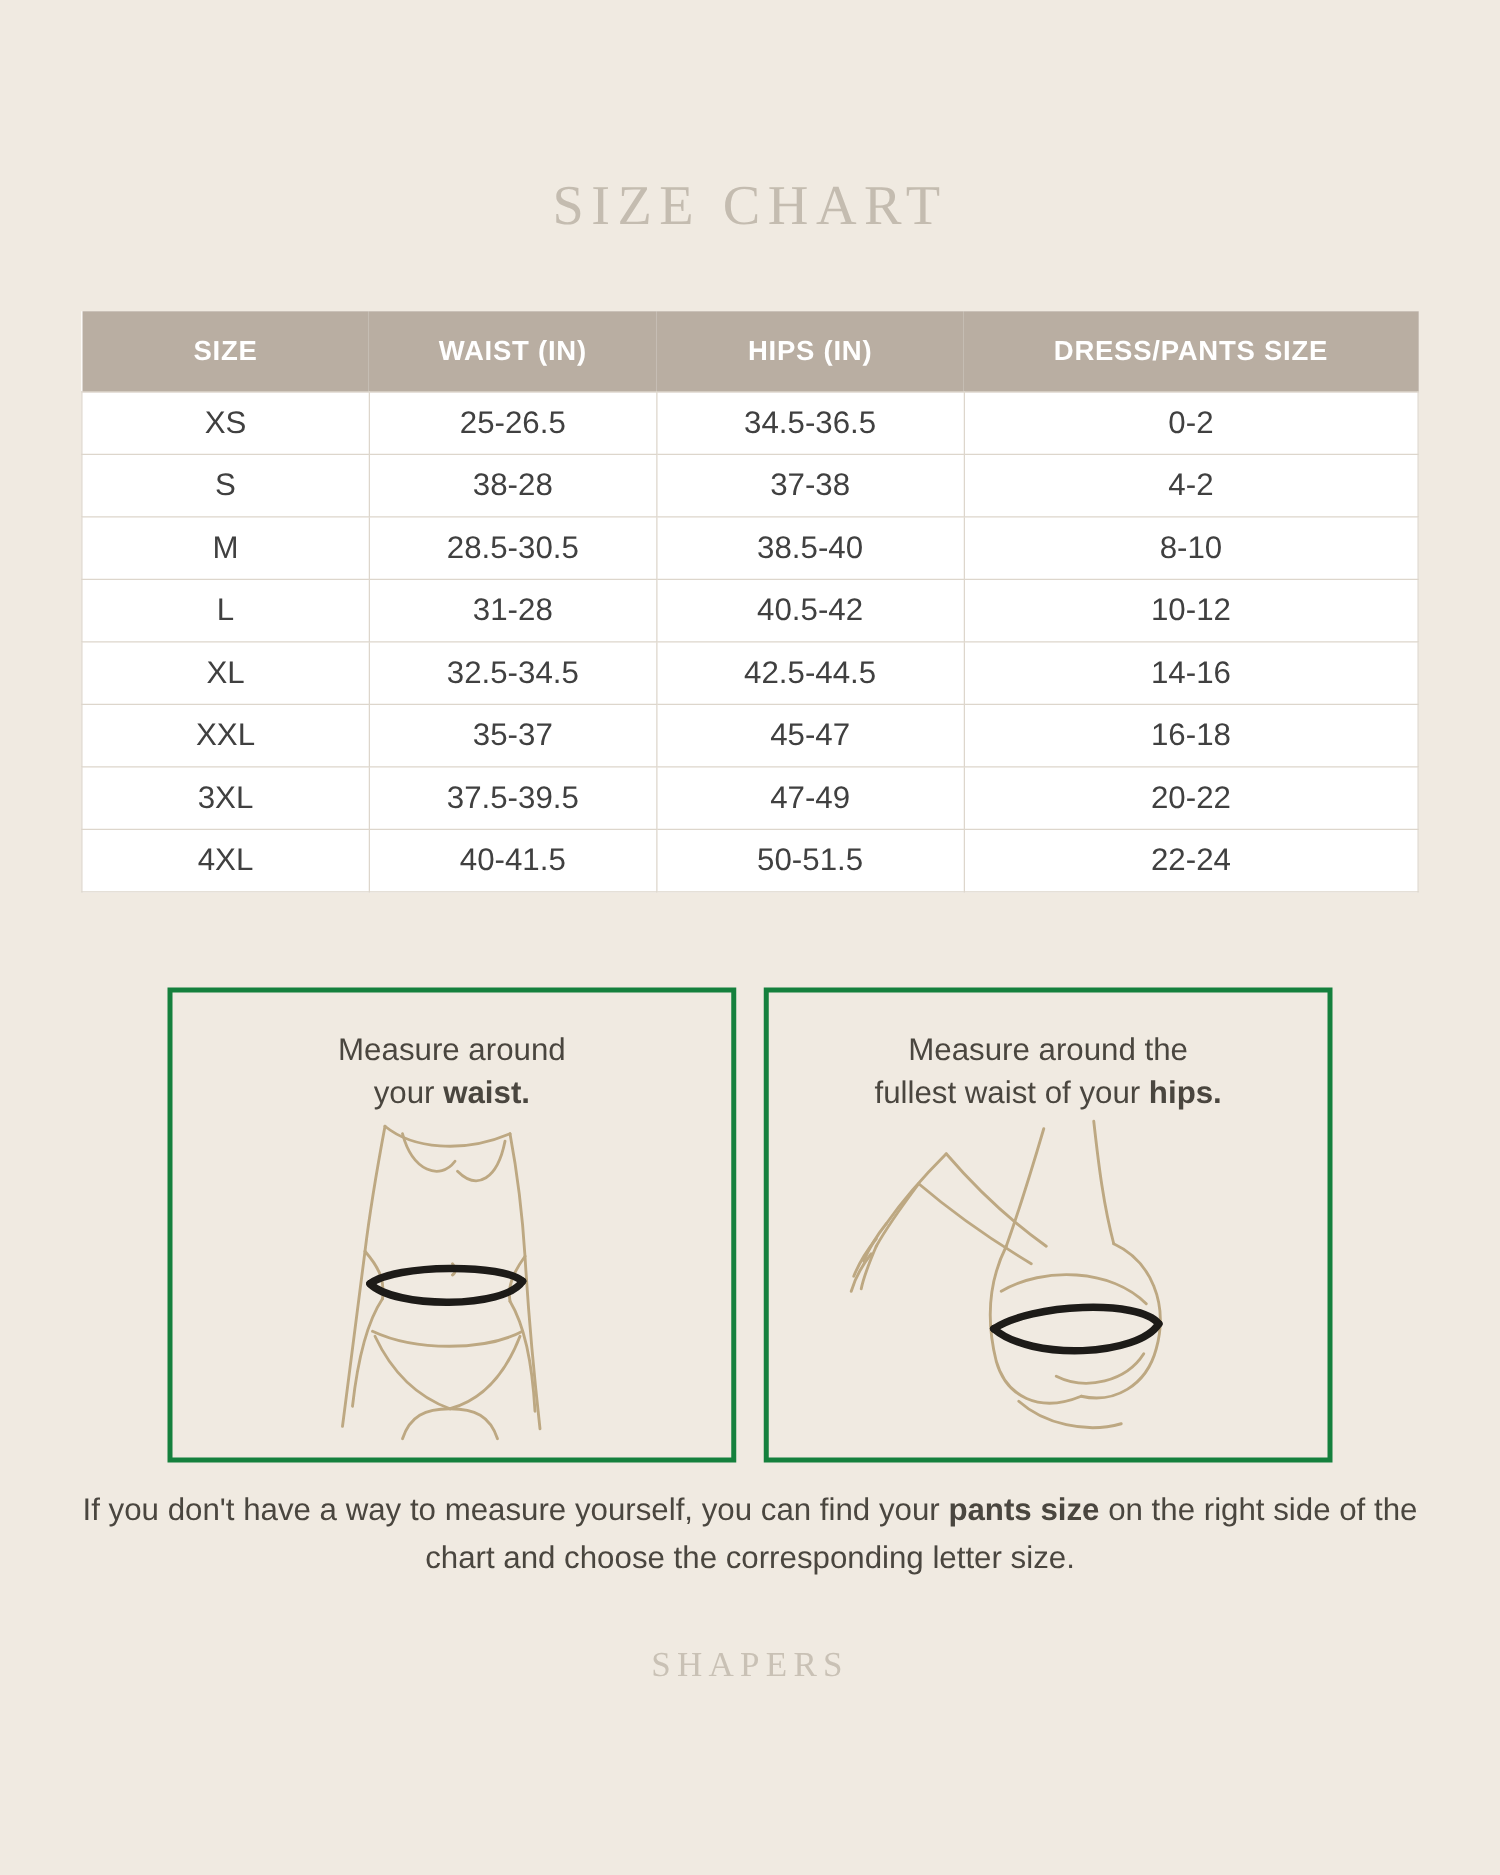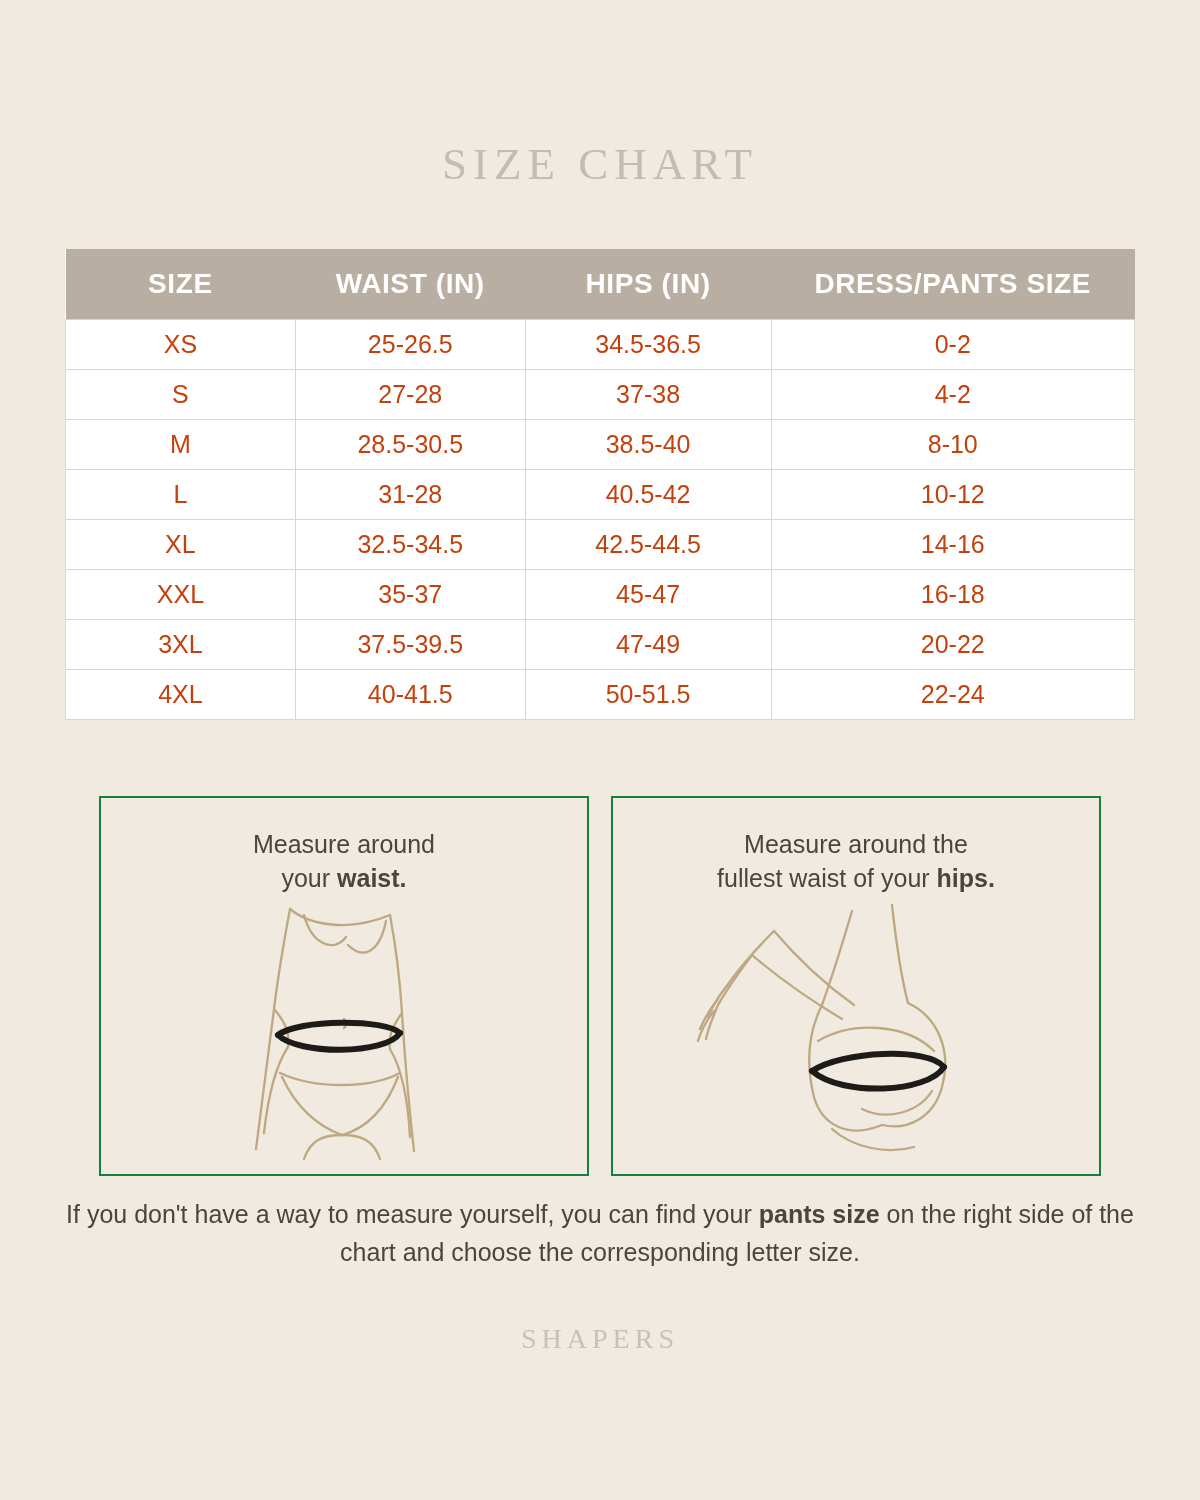--- a/index.html
+++ b/index.html
@@ -40,31 +40,31 @@
   }
   table.size-table {
     width: 100%;
     border-collapse: collapse;
     table-layout: fixed;
     background: #ffffff;
   }
   table.size-table thead th {
     background: #b9aea2;
     color: #ffffff;
-    font-size: 28px;
+    font-size: 22px;
     font-weight: bold;
     letter-spacing: 0.6px;
     padding: 19px 0 19px 0;
     text-align: center;
     border: none;
   }
   table.size-table tbody td {
     text-align: center;
     font-size: 25px;
-    color: #c2410c;
+    color: #404040;
     padding: 10px 0 10px 0;
     border: 1px solid #ddd6cc;
     background: #ffffff;
     font-weight: 400;
   }
   table.size-table tbody tr td:first-child {
     border-left: 1px solid #ddd6cc;
   }
   table.size-table tbody tr td:last-child {
     border-right: 1px solid #ddd6cc;
@@ -75,23 +75,23 @@
   table.size-table col.c4 { width: 34%; }
 
   
   .cards {
     display: flex;
     justify-content: center;
     gap: 22px;
     margin-top: 76px;
   }
   .card {
-    width: 490px;
+    width: 455px;
     height: 380px;
-    border: 2px solid #15803d;
+    border: 4px solid #15803d;
     box-sizing: border-box;
     position: relative;
     background: transparent;
   }
   .card .caption {
     text-align: center;
     font-size: 25px;
     color: #4a463f;
     line-height: 1.35;
     padding: 30px 30px 0 30px;
@@ -154,21 +154,21 @@
       </thead>
       <tbody>
         <tr>
           <td>XS</td>
           <td>25-26.5</td>
           <td>34.5-36.5</td>
           <td>0-2</td>
         </tr>
         <tr>
           <td>S</td>
-          <td>27-28</td>
+          <td>38-28</td>
           <td>37-38</td>
           <td>4-2</td>
         </tr>
         <tr>
           <td>M</td>
           <td>28.5-30.5</td>
           <td>38.5-40</td>
           <td>8-10</td>
         </tr>
         <tr>

